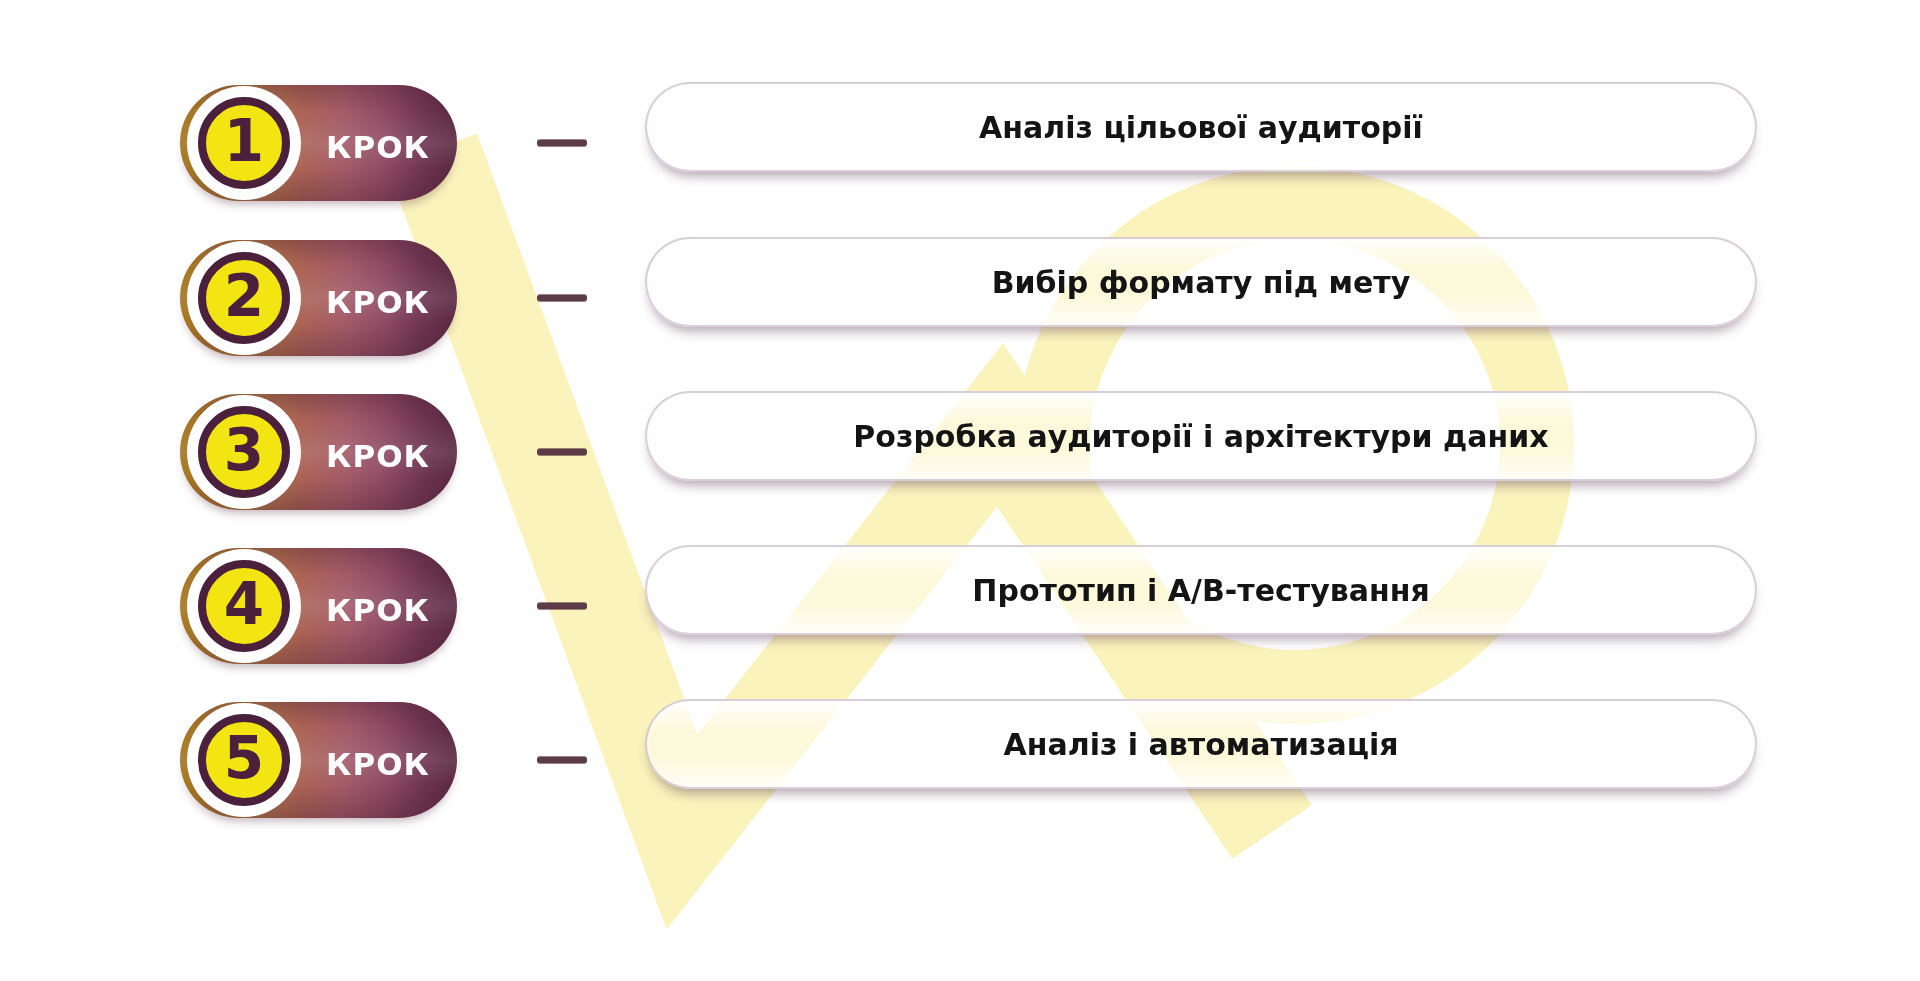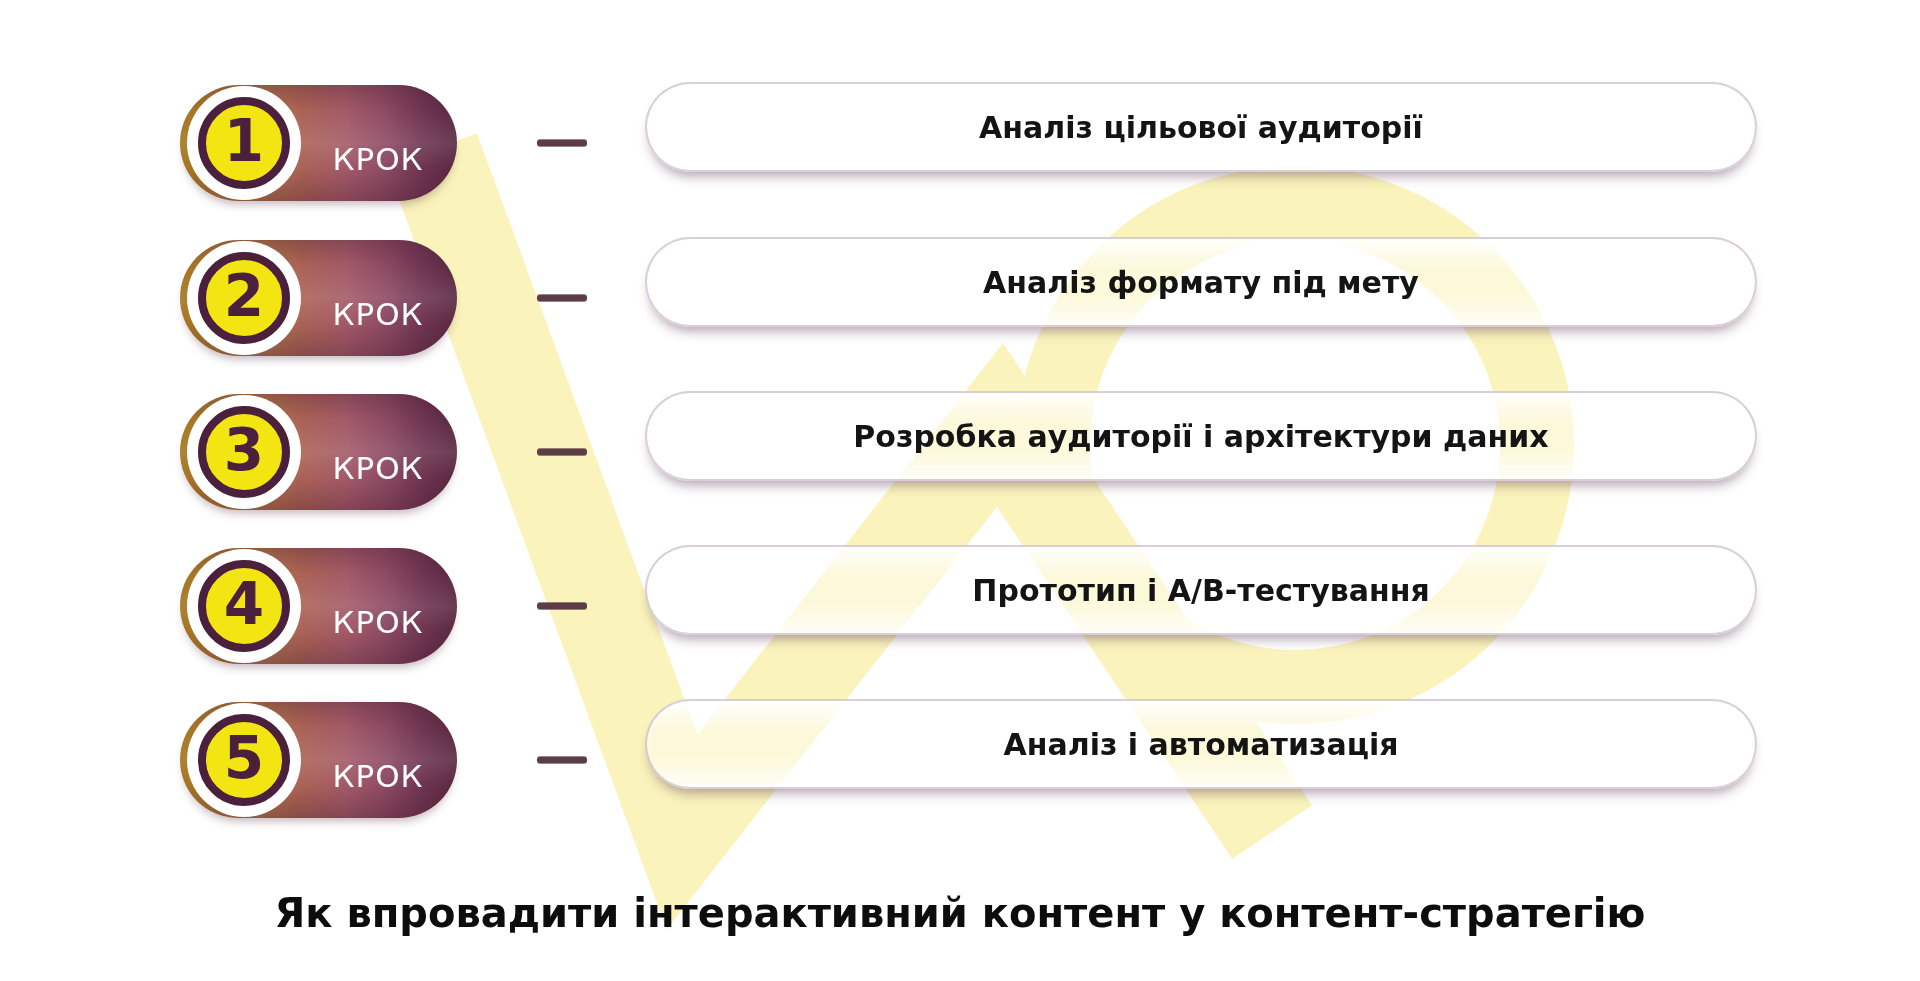--- a/index.html
+++ b/index.html
@@ -18,23 +18,23 @@
       linear-gradient(90deg, #a3741c 0%, #ac7736 14%, #b27a48 26%, #ab6255 44%, #a35a68 60%, #8d4a63 74%, #6e3450 88%, #582840 100%);
     box-shadow:0 7px 10px -4px rgba(80,40,60,.35);
   }
   .num-circle{
     position:absolute;left:18px;top:12px;width:76px;height:76px;border-radius:50%;
     background:#f3e511;border:8px solid #4a203c;box-shadow:0 0 0 11px #ffffff;
     display:flex;align-items:center;justify-content:center;box-sizing:content-box;
   }
   .num{font-size:58px;font-weight:bold;color:#4a203c;line-height:1;transform:translateY(-2px);}
   .krok{
-    position:absolute;left:128px;top:16px;width:140px;height:116px;
+    position:absolute;left:128px;top:4px;width:140px;height:116px;
     display:flex;align-items:center;justify-content:center;
-    color:#ffffff;font-size:31px;font-weight:normal;letter-spacing:1px;
+    color:#ffffff;font-size:31px;font-weight:bold;letter-spacing:1px;
   }
   .dash{
     position:absolute;left:537px;top:58px;width:50px;height:6px;border-radius:3px;
     background:#5d3b47;box-shadow:0 1px 0 rgba(40,16,30,.5), 0 -1px 0 rgba(40,16,30,.5);
   }
   .pill{
     position:absolute;left:645px;top:0;width:1112px;height:90px;border-radius:61px;
     background:linear-gradient(180deg, rgba(255,255,255,.95) 0%, rgba(255,255,255,.45) 35%, rgba(255,255,255,.45) 65%, rgba(255,255,255,.88) 100%);
     border:2px solid rgba(185,165,185,.55);
     box-shadow:0 9px 12px -5px rgba(84,52,78,.45), inset 0 2px 4px rgba(255,255,255,.9);
@@ -71,21 +71,21 @@
 
   <div class="row row2">
     <div class="badge">
       <div class="num-circle">
         <span class="num">2</span>
       </div>
       <span class="krok">КРОК</span>
     </div>
     <div class="dash"></div>
     <div class="pill">
-      <span class="pill-text">Аналіз формату під мету</span>
+      <span class="pill-text">Вибір формату під мету</span>
     </div>
   </div>
 
   <div class="row row3">
     <div class="badge">
       <div class="num-circle">
         <span class="num">3</span>
       </div>
       <span class="krok">КРОК</span>
     </div>
@@ -114,14 +114,13 @@
         <span class="num">5</span>
       </div>
       <span class="krok">КРОК</span>
     </div>
     <div class="dash"></div>
     <div class="pill">
       <span class="pill-text">Аналіз і автоматизація</span>
     </div>
   </div>
 
-  <div class="title">Як впровадити інтерактивний контент у контент-стратегію</div>
 </div>
 
 </body></html>

